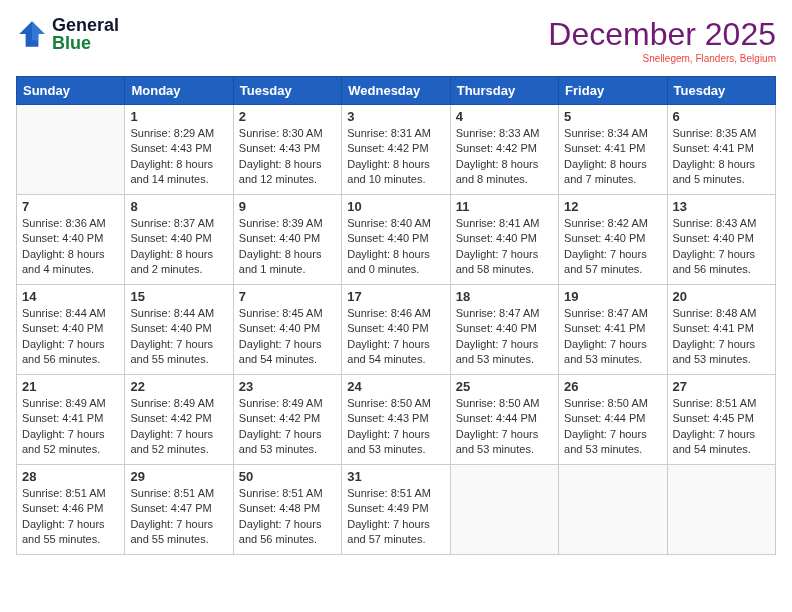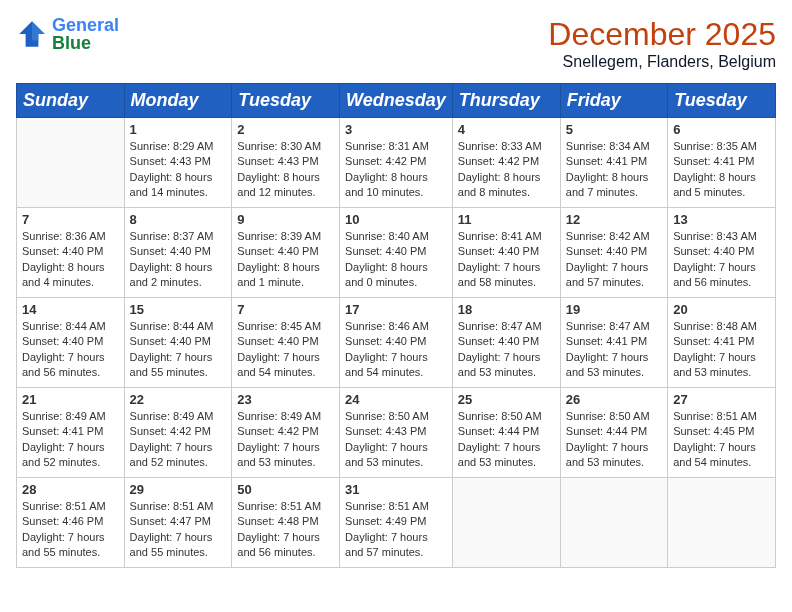--- a/index.html
+++ b/index.html
@@ -20,53 +20,52 @@
       display: flex;
       align-items: center;
     }
     .logo-text {
       display: flex;
       flex-direction: column;
       font-size: 18px;
       font-weight: bold;
       line-height: 1;
     }
-    .logo-text .general { color: #3b82f6; }
+    .logo-text .general { color: #0f172a; }
     .logo-text .blue { color: #15803d; }
     .logo-icon {
       width: 32px;
       height: 32px;
       margin-right: 4px;
     }
     .title-area {
       text-align: right;
     }
     .month-title {
       font-size: 32px;
       font-weight: normal;
-      color: #c2410c;
+      color: #701a75;
     }
     .subtitle {
-      font-size: 16px;
-      color: #0f172a;
+      font-size: 10px;
+      color: #ef4444;
     }
     table {
       width: 100%;
       border-collapse: collapse;
       font-size: 11px;
     }
     .day-header {
       background-color: #2060c0;
       color: #fff;
       text-align: left;
       padding: 6px 6px;
-      font-size: 18px;
+      font-size: 13px;
       font-weight: bold;
       border: 1px solid #1a50a0;
-      font-style: italic;
     }
     td {
       border: 1px solid #ccc;
       vertical-align: top;
       padding: 4px 5px;
       width: 14.28%;
       min-height: 80px;
     }
     .day-num {
       font-size: 13px;

